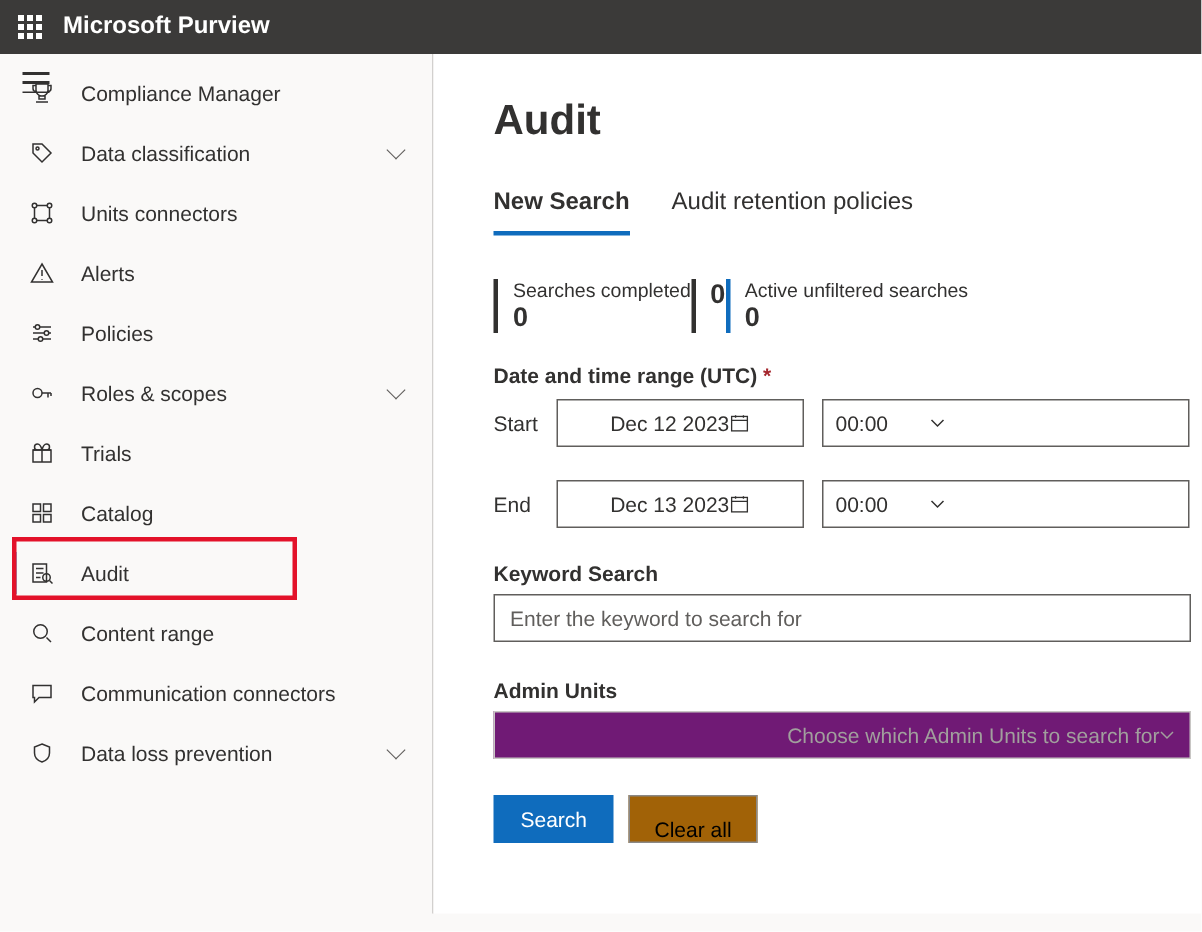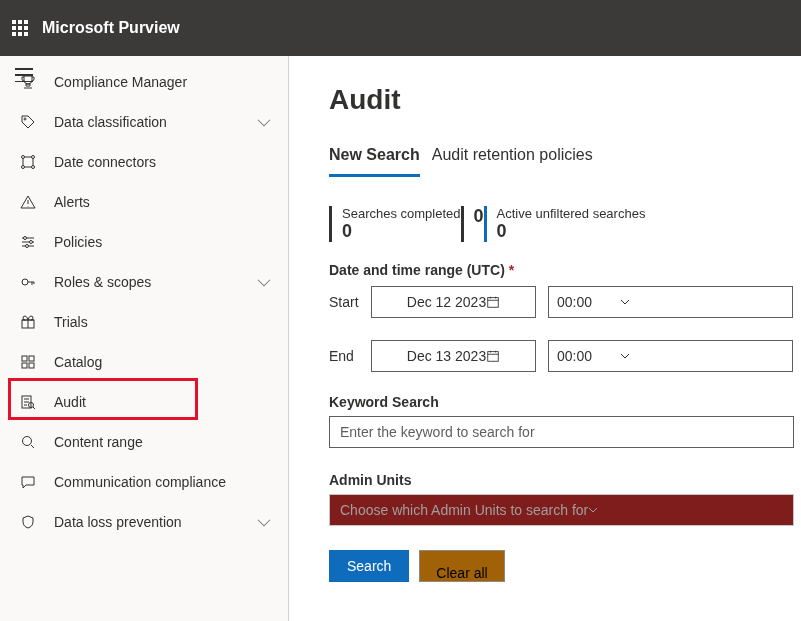--- a/index.html
+++ b/index.html
@@ -6,21 +6,21 @@
   body {
     font-family: "Segoe UI", -apple-system, sans-serif;
     font-size: 14px;
     color: #323130;
     width: 801px;
     height: 621px;
     overflow: hidden;
     background: #faf9f8;
   }
   .topbar {
-    height: 56px;
+    height: 36px;
     background: #3b3a39;
     color: #fff;
     display: flex;
     align-items: center;
     padding: 0 12px;
     gap: 14px;
   }
   .waffle {
     width: 16px; height: 16px;
     display: flex; flex-wrap: wrap; gap: 2px;
@@ -100,21 +100,21 @@
   }
   .main {
     flex: 1;
     padding: 28px 0 0 40px;
     background: #fff;
     overflow: hidden;
   }
   h1 { font-size: 28px; font-weight: 600; margin-bottom: 24px; }
   .tabs {
     display: flex;
-    gap: 12px;
+    gap: 28px;
     border-bottom: 1px solid transparent;
     margin-bottom: 28px;
   }
   .tab {
     padding: 6px 0 10px 0;
     font-size: 16px;
     cursor: pointer;
     color: #323130;
   }
   .tab.active {
@@ -159,25 +159,25 @@
     padding: 0 10px;
     font-size: 14px;
     margin-top: 6px;
     margin-bottom: 14px;
   }
   .full-input::placeholder { color: #605e5c; }
   .disabled-select {
     width: 465px;
     height: 32px;
     border: 1px solid #c8c6c4;
-    background: #7f1d1d;
+    background: #701a75;
     padding: 0 10px;
     color: #a19f9d;
     font-size: 14px;
-    display: flex; align-items: center; justify-content: flex-start;
+    display: flex; align-items: center; justify-content: flex-end;
     margin-top: 6px;
     margin-bottom: 24px;
   }
   .btn-row { display: flex; gap: 10px; }
   .btn-primary {
     background: #0f6cbd;
     color: #fff;
     border: none;
     height: 32px;
     padding: 0 18px;
@@ -243,21 +243,21 @@
     <div class="nav-item">
       <span class="nav-icon">
         <svg width="16" height="16" viewBox="0 0 16 16" fill="none" stroke="#323130" stroke-width="1">
             <circle cx="3" cy="3" r="1.5"></circle>
             <circle cx="13" cy="3" r="1.5"></circle>
             <circle cx="3" cy="13" r="1.5"></circle>
             <circle cx="13" cy="13" r="1.5"></circle>
             <path d="M4.5 3h7M3 4.5v7M13 4.5v7M4.5 13h7"></path>
           </svg>
       </span>
-      <span class="nav-label">Date connectors</span>
+      <span class="nav-label">Units connectors</span>
     </div>
     <div class="nav-item">
       <span class="nav-icon">
         <svg width="16" height="16" viewBox="0 0 16 16" fill="none" stroke="#323130" stroke-width="1">
             <path d="M8 2l7 12H1L8 2zM8 6v4M8 12v.5"></path>
           </svg>
       </span>
       <span class="nav-label">Alerts</span>
     </div>
     <div class="nav-item">
@@ -323,21 +323,21 @@
           </svg>
       </span>
       <span class="nav-label">Content range</span>
     </div>
     <div class="nav-item">
       <span class="nav-icon">
         <svg width="16" height="16" viewBox="0 0 16 16" fill="none" stroke="#323130" stroke-width="1">
             <path d="M2 3h12v8H6l-3 3v-3H2V3z"></path>
           </svg>
       </span>
-      <span class="nav-label">Communication compliance</span>
+      <span class="nav-label">Communication connectors</span>
     </div>
     <div class="nav-item">
       <span class="nav-icon">
         <svg width="16" height="16" viewBox="0 0 16 16" fill="none" stroke="#323130" stroke-width="1">
             <path d="M8 2l5 2v4c0 3-2 5-5 6-3-1-5-3-5-6V4l5-2z"></path>
           </svg>
       </span>
       <span class="nav-label">Data loss prevention</span>
       <span class="chev"></span>
     </div>

